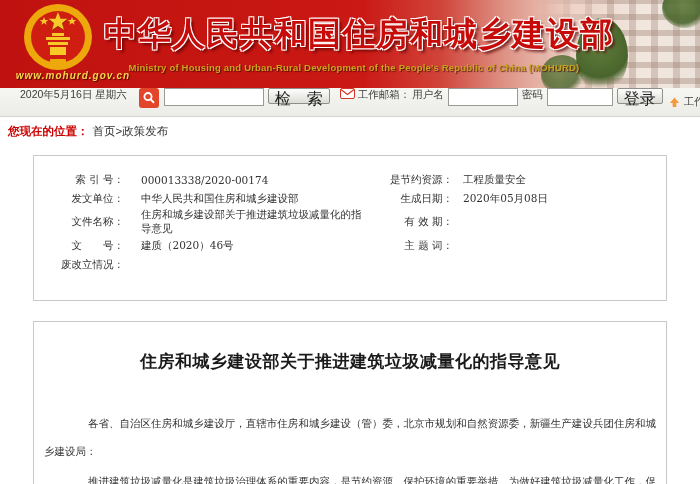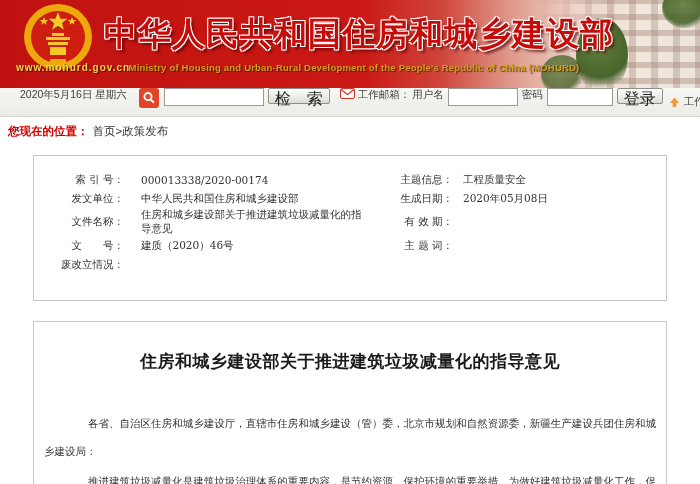--- a/index.html
+++ b/index.html
@@ -14,23 +14,23 @@
       repeating-linear-gradient(0deg, rgba(150,118,105,0) 0 4px, rgba(150,118,105,.35) 4px 10px, rgba(150,118,105,0) 10px 16px),
       repeating-linear-gradient(90deg, rgba(150,118,105,0) 0 6px, rgba(150,118,105,.30) 6px 13px, rgba(150,118,105,0) 13px 22px);
     -webkit-mask-image:linear-gradient(90deg,transparent,black 45%);
     mask-image:linear-gradient(90deg,transparent,black 45%); }
   .tree { position:absolute; border-radius:50%;
     background:radial-gradient(circle at 45% 40%, #5f7b3a 0%, #49652c 55%, rgba(73,101,44,0) 75%); }
   .tree1 { left:576px; top:18px; width:52px; height:75px; }
   .tree2 { left:541px; top:55px; width:42px; height:40px; opacity:.8; }
   .tree3 { left:662px; top:-12px; width:46px; height:40px; opacity:.9; }
   .emblem { position:absolute; left:20px; top:3px; }
-  .site-url { position:absolute; left:8px; top:62px; width:130px; text-align:center;
+  .site-url { position:absolute; left:8px; top:70px; width:130px; text-align:center;
     color:#f6d44d; font-weight:bold; font-size:10px; letter-spacing:1px;
-    text-shadow:1px 1px 1px rgba(60,0,0,.8); }
+    text-shadow:1px 1px 1px rgba(60,0,0,.8);font-style:italic; }
   .site-title { position:absolute; left:104px; top:12px; width:500px;
     font-size:33px; font-weight:bold; letter-spacing:1px; white-space:nowrap;
     color:#c60b08;
     text-shadow:-1px -1px 0 #fff,1px -1px 0 #fff,-1px 1px 0 #fff,1px 1px 0 #fff,3px 3px 3px rgba(90,0,0,.75); }
   .site-subtitle { position:absolute; left:104px; top:62px; width:500px; text-align:center;
     font-size:9.5px; color:#c9a41f; font-weight:bold; letter-spacing:.2px;
     text-shadow:1px 1px 1px rgba(60,0,0,.7); white-space:nowrap; }
 
   
   .toolbar { display:flex; height:29px; padding:0 14px 0 20px;
@@ -144,21 +144,21 @@
   <span class="crumb-prefix">您现在的位置：</span>
   <a class="crumb-path">首页&gt;政策发布</a>
 </div>
 
 <section class="meta-box">
   <table>
     <tbody>
         <tr>
       <td class="ml1">索 引 号：</td>
       <td class="mv1">000013338/2020-00174</td>
-      <td class="ml2">主题信息：</td>
+      <td class="ml2">是节约资源：</td>
       <td class="mv2">工程质量安全</td>
     </tr>
     <tr>
       <td class="ml1">发文单位：</td>
       <td class="mv1">中华人民共和国住房和城乡建设部</td>
       <td class="ml2">生成日期：</td>
       <td class="mv2">2020年05月08日</td>
     </tr>
     <tr>
       <td class="ml1">文件名称：</td>

